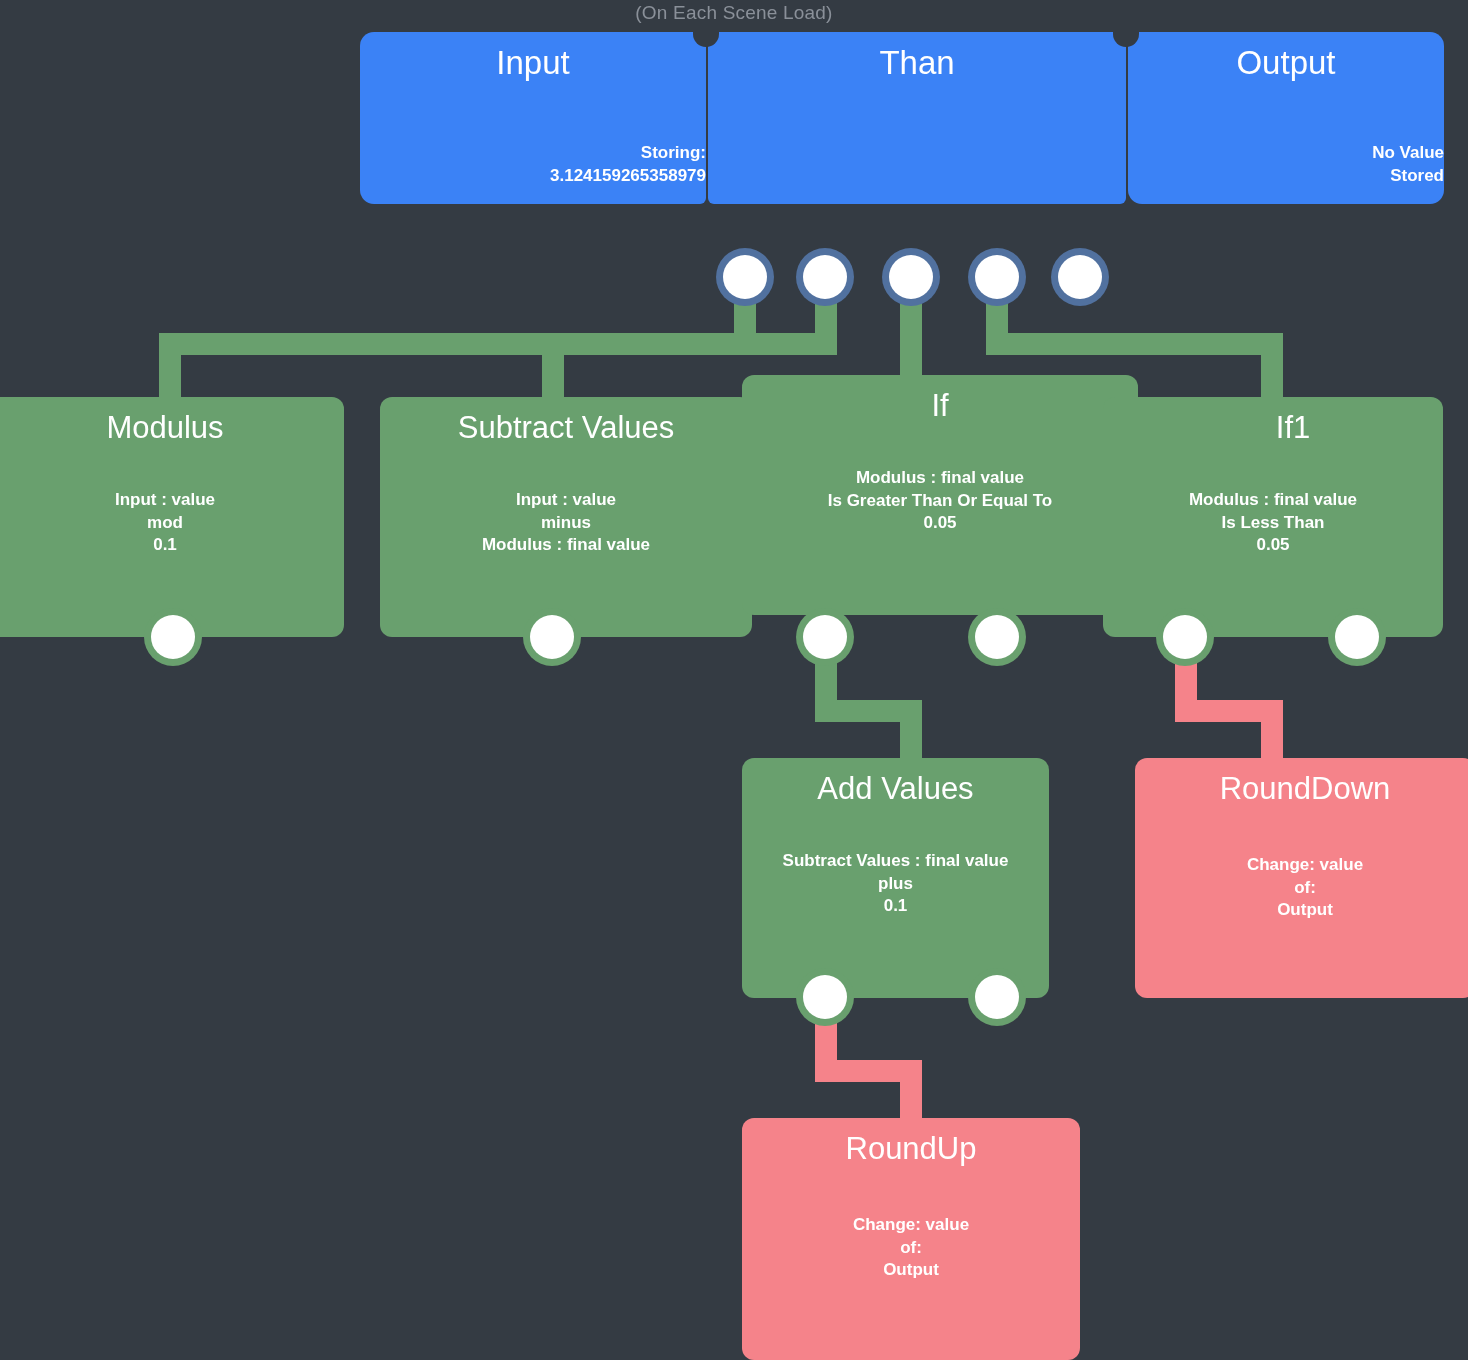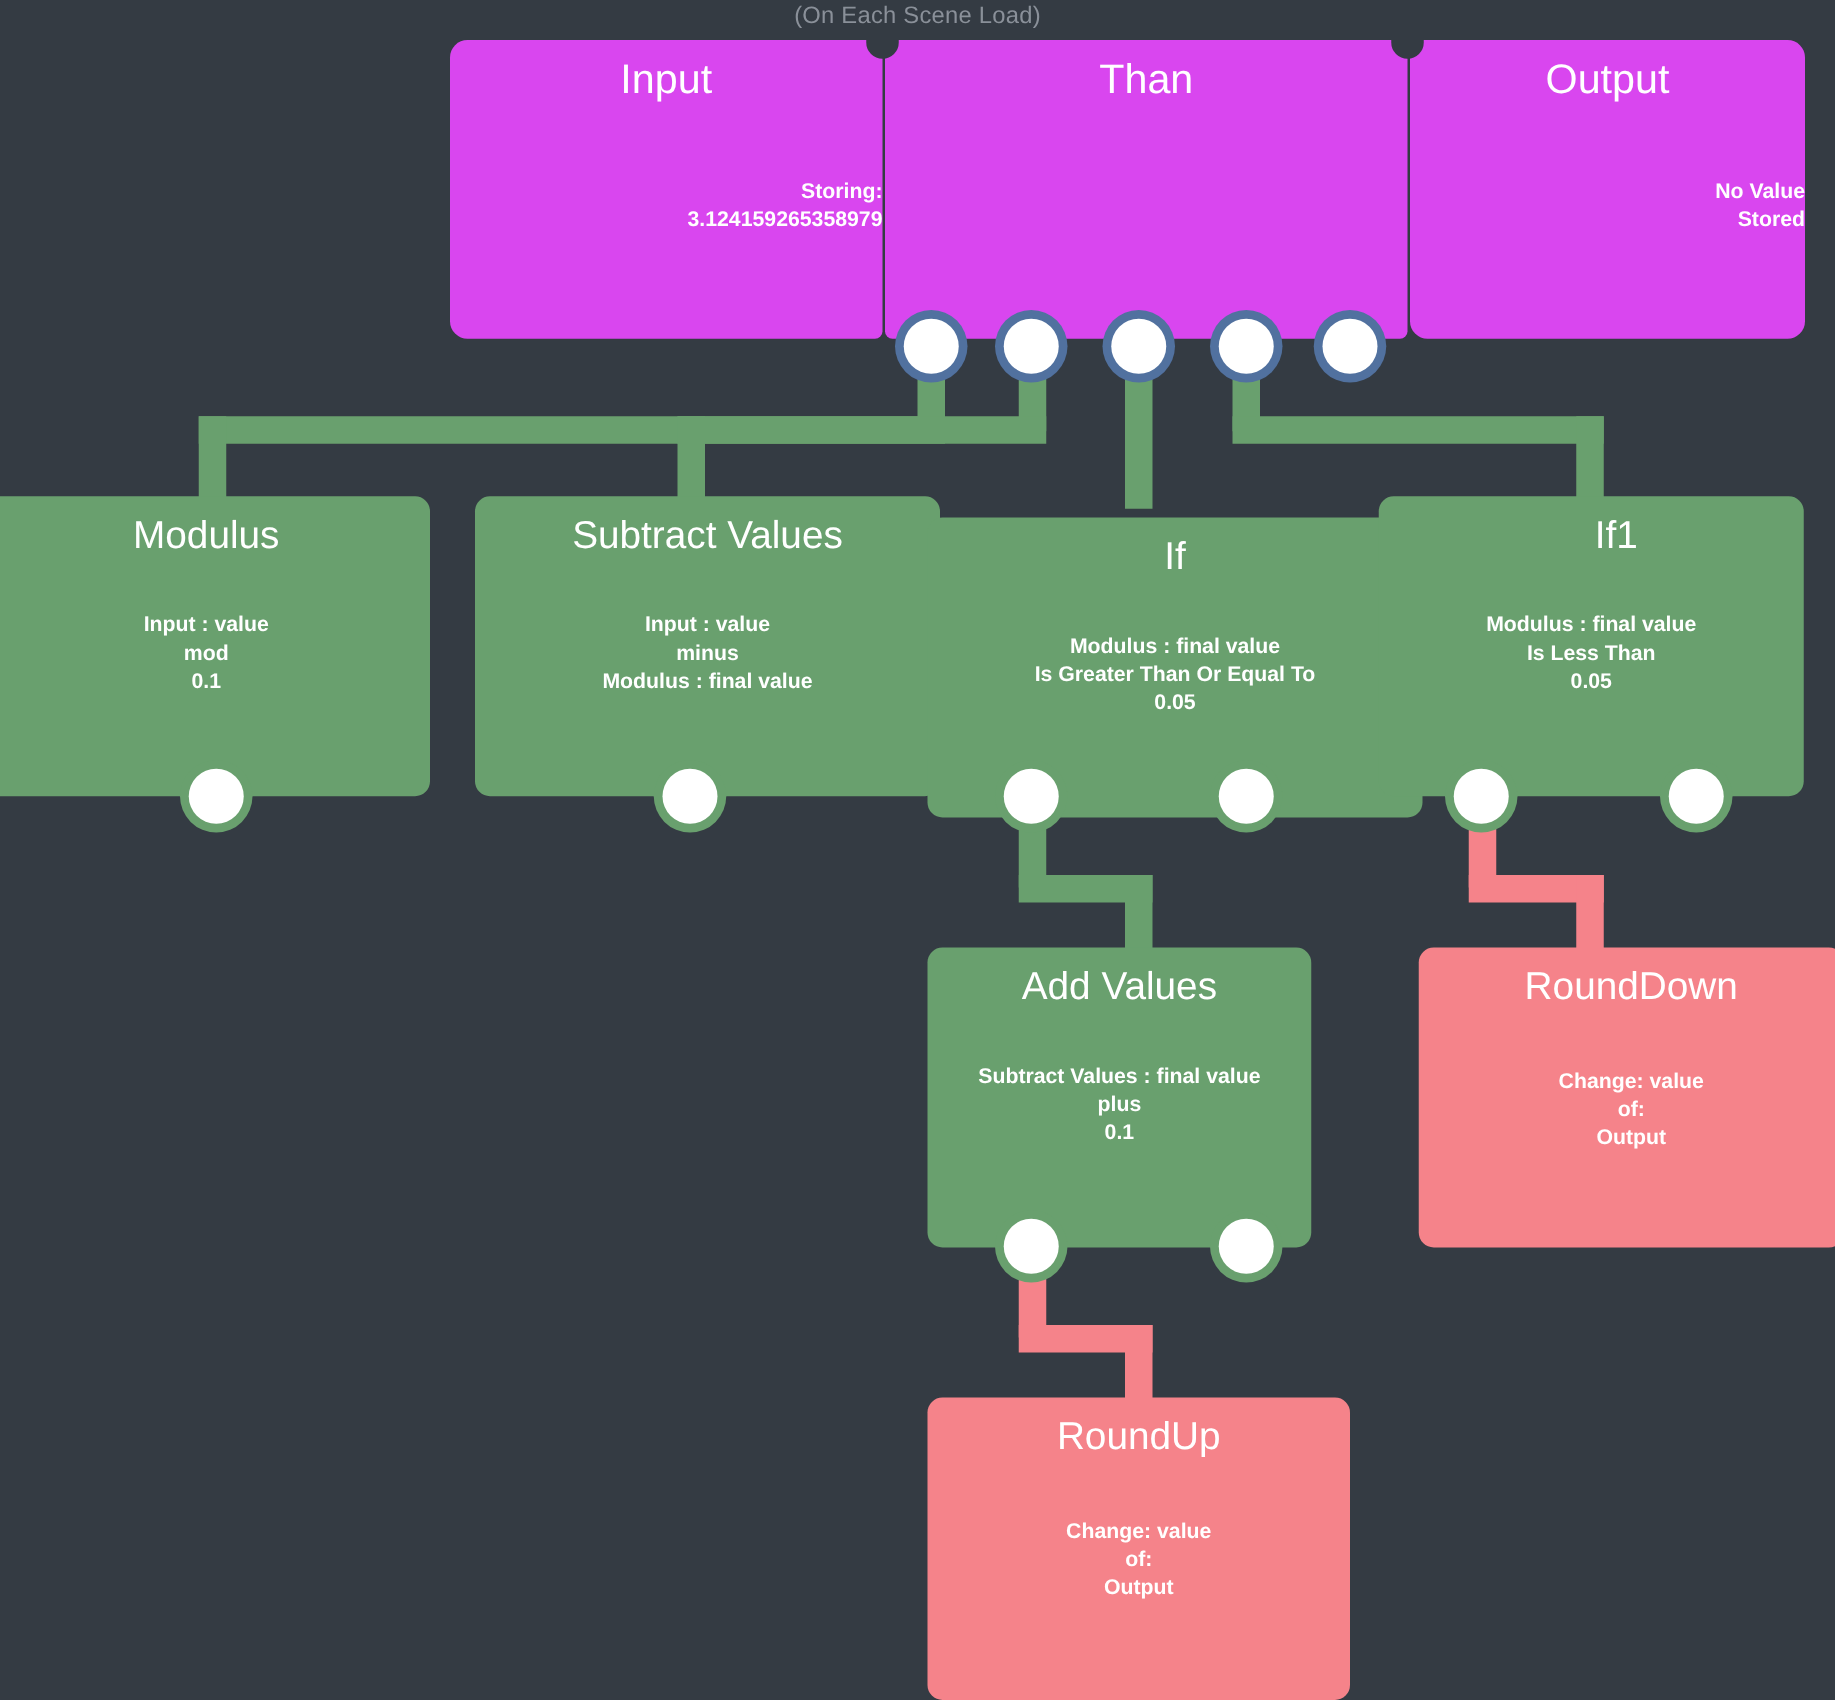--- a/index.html
+++ b/index.html
@@ -50,22 +50,22 @@
     position: absolute;
     left: 360px;
     top: 32px;
     width: 1084px;
     height: 245px;
     z-index: 2;
     display: flex;
   }
   .panel {
     position: relative;
-    background: #d946ef;
-    height: 239px;
+    background: #3b82f6;
+    height: 172px;
     padding-top: 12px;
   }
   .panel.first  { border-radius: 14px 6px 6px 14px; width: 346px; }
   .panel.middle { border-radius: 6px; width: 418px; margin-left: 2px; }
   .panel.last   { border-radius: 6px 14px 14px 14px; width: 316px; margin-left: 2px; }
   .panel .p-title {
     text-align: center;
     color: #ffffff;
     font-size: 33px;
     font-weight: 400;
@@ -206,21 +206,21 @@
   <div class="port green" style="left:151px; top:615px;"></div>
 
   <div class="node green" style="left:380px; top:397px; width:372px; height:240px;">
     <div class="n-title">Subtract Values</div>
     <div class="n-body">Input : value
 minus
 Modulus : final value</div>
   </div>
   <div class="port green" style="left:530px; top:615px;"></div>
 
-  <div class="node green" style="left:742px; top:414px; width:396px; height:240px;">
+  <div class="node green" style="left:742px; top:375px; width:396px; height:240px;">
     <div class="n-title">If</div>
     <div class="n-body">Modulus : final value
 Is Greater Than Or Equal To
 0.05</div>
   </div>
   <div class="port green" style="left:803px; top:615px;"></div>
   <div class="port green" style="left:975px; top:615px;"></div>
 
   <div class="node green" style="left:1103px; top:397px; width:340px; height:240px;padding-left:40px;">
     <div class="n-title">If1</div>

